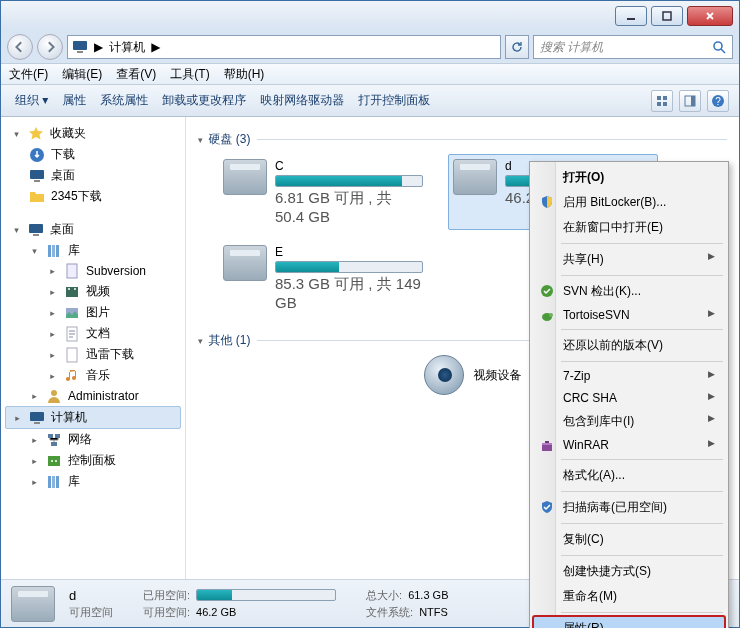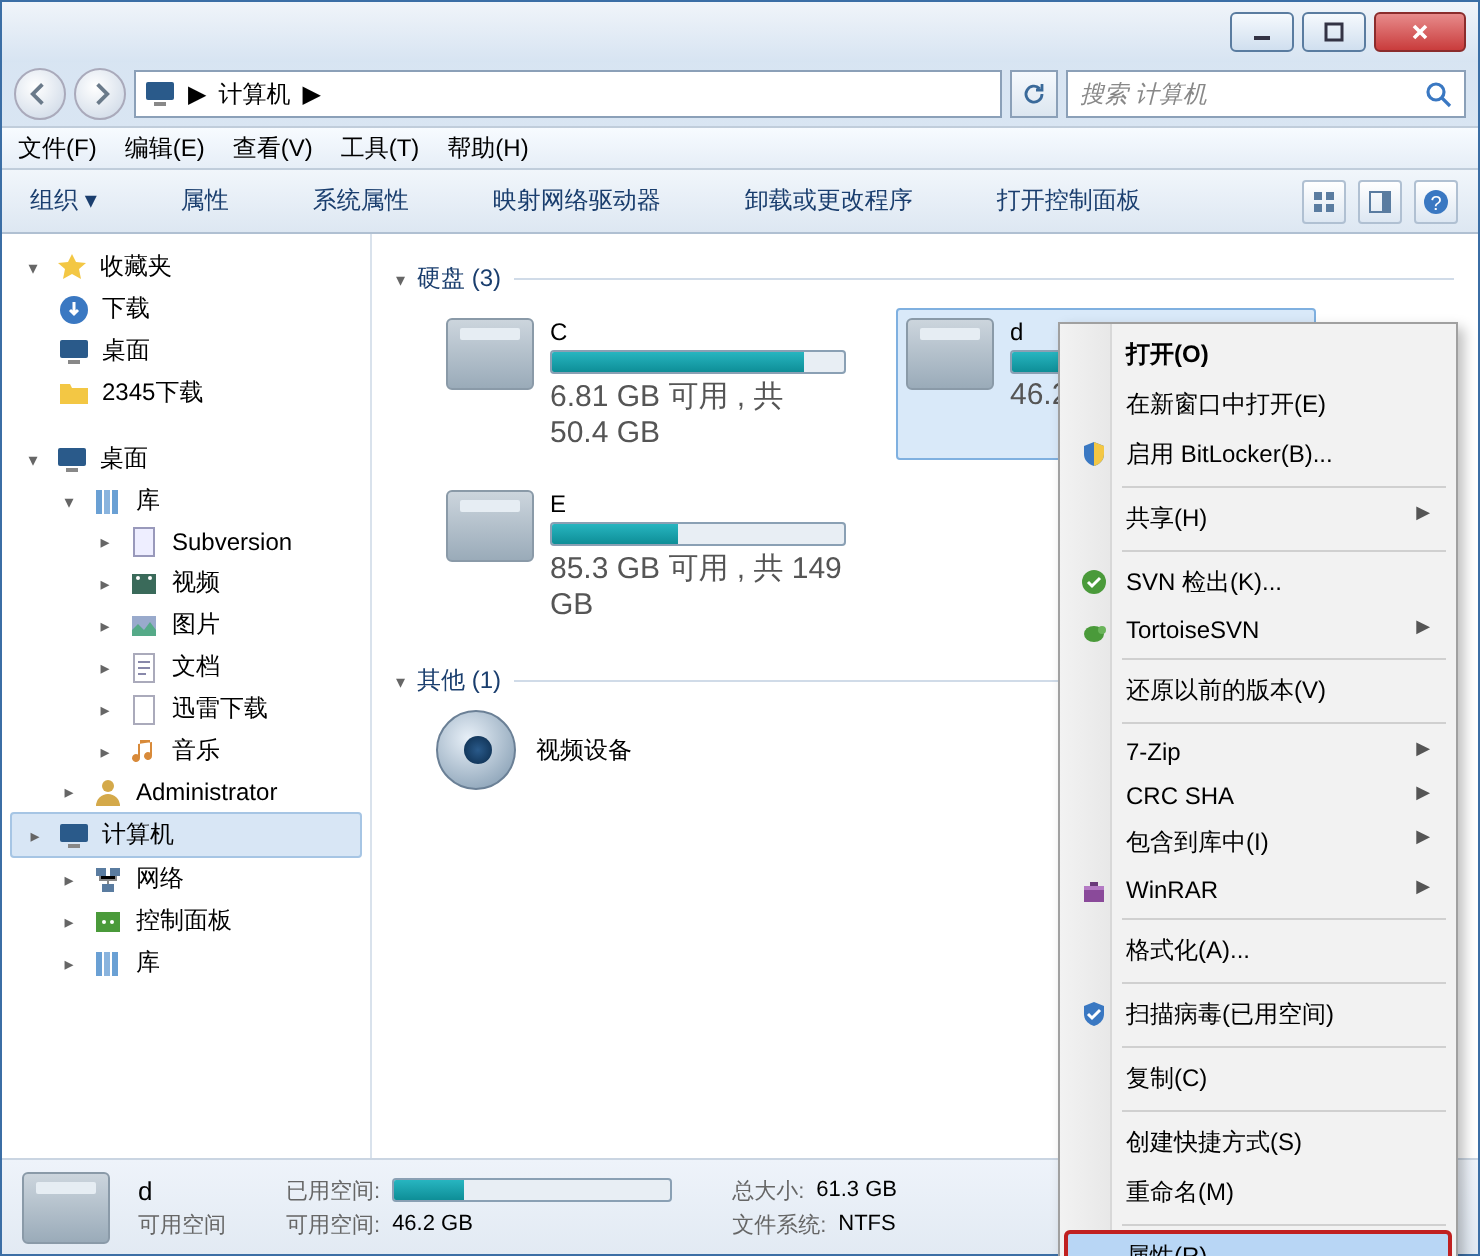--- a/index.html
+++ b/index.html
@@ -10,21 +10,21 @@
   .winbtn.close { width: 46px; background: linear-gradient(to bottom, #e78b8b, #c93c3c); border-color: #8b2c2c; color: #fff; }
   .winbtn svg { width: 10px; height: 10px; }
   .navbar { height: 32px; display: flex; align-items: center; padding: 3px 6px; gap: 4px; }
   .navbtn { width: 26px; height: 26px; border: 1px solid #aab; border-radius: 50%; background: radial-gradient(circle at 40% 35%, #fff, #c9d5e4); display: flex; align-items: center; justify-content: center; }
   .addrbar { flex: 1; height: 24px; background: #fff; border: 1px solid #8ba0b8; display: flex; align-items: center; padding: 0 4px; gap: 6px; }
   .addrbar .icon { width: 16px; height: 16px; }
   .reloadbtn { width: 24px; height: 24px; border: 1px solid #8ba0b8; background: linear-gradient(to bottom,#f5f9fd,#dce6f0); display:flex; align-items:center; justify-content:center; }
   .searchbar { width: 200px; height: 24px; background: #fff; border: 1px solid #8ba0b8; display: flex; align-items: center; padding: 0 6px; color: #888; font-style: italic; justify-content: space-between; }
   .menubar { height: 22px; background: linear-gradient(to bottom,#f7fbff,#e6eef7); display: flex; align-items: center; padding: 0 8px; gap: 14px; border-top:1px solid #c0cddb; border-bottom:1px solid #c0cddb; }
   .menubar span { cursor: default; }
-  .toolbar { height: 32px; background: linear-gradient(to bottom,#f1f6fb,#dde7f2); display: flex; align-items: center; padding: 0 10px; gap: 34px; border-bottom:1px solid #b0c0d2; color:#1a3e6e; }
+  .toolbar { height: 32px; background: linear-gradient(to bottom,#f1f6fb,#dde7f2); display: flex; align-items: center; padding: 0 10px; gap: 6px; border-bottom:1px solid #b0c0d2; color:#1a3e6e; }
   .toolbar .right { margin-left: auto; display:flex; gap:6px; align-items:center; }
   .toolbar .tbtn { padding: 2px 4px; cursor: default; }
   .iconbtn { width:22px; height:22px; border:1px solid #b0c0d2; border-radius:2px; background:linear-gradient(to bottom,#fff,#dde7f2); display:flex; align-items:center; justify-content:center; }
   .body { flex:1; display:flex; background:#fff; min-height:0; }
   .sidebar { width:185px; border-right:1px solid #d9e2ec; overflow-y:auto; padding:6px 0; }
   .tree-item { display:flex; align-items:center; gap:6px; padding:2px 4px 2px 10px; white-space:nowrap; cursor:default; }
   .tree-item.indent1 { padding-left:28px; }
   .tree-item.indent2 { padding-left:46px; }
   .tree-item.selected { background:#d8e6f5; border:1px solid #a6c5e4; border-radius:2px; margin:0 4px; padding-left:6px; }
   .tree-exp { width:11px; height:11px; display:flex; align-items:center; justify-content:center; font-size:9px; color:#666; }
@@ -34,21 +34,21 @@
   .group-hdr .line { flex:1; height:1px; background:#d0dbe8; }
   .drives { display:flex; flex-wrap:wrap; gap:10px 20px; margin-left:20px; }
   .drive { width:210px; display:flex; gap:8px; padding:4px; border:1px solid transparent; border-radius:2px; }
   .drive.selected { background:#d9e9f9; border-color:#7fb0e0; }
   .drive-icon { width:44px; height:36px; background:linear-gradient(to bottom,#ccd5dd,#9aabb9); border-radius:3px; position:relative; flex-shrink:0; border:1px solid #8a9aa8; }
   .drive-icon::before { content:""; position:absolute; top:4px; left:6px; right:6px; height:6px; background:#e6edf3; border-radius:1px; }
   .drive-info { flex:1; display:flex; flex-direction:column; gap:2px; }
   .usage { height:12px; border:1px solid #8aa0b4; border-radius:2px; background:#e8eef4; overflow:hidden; }
   .usage .fill { height:100%; background:linear-gradient(to bottom,#27b5c0,#0e8e97); }
   .drive-text { font-size:15px; color:#555; }
-  .device { display:flex; align-items:center; gap:10px; margin-left:20px; }
+  .device { display:flex; align-items:center; gap:10px; margin-left:20px;justify-content:center; }
   .device-icon { width:40px; height:40px; border-radius:50%; background:radial-gradient(circle at 40% 35%,#e8f0f8,#7a94ab); border:1px solid #6b8096; position:relative; }
   .device-icon::after { content:""; position:absolute; width:14px; height:14px; border-radius:50%; background:radial-gradient(circle,#2a5a8a,#0a2a4a); top:12px; left:13px; }
   .statusbar { height:48px; border-top:1px solid #cad5e2; background:linear-gradient(to bottom,#eef3fa,#e2eaf3); display:flex; align-items:center; padding:4px 10px; gap:14px; }
   .status-icon { width:44px; height:36px; background:linear-gradient(to bottom,#ccd5dd,#9aabb9); border-radius:3px; border:1px solid #8a9aa8; position:relative; }
   .status-icon::before { content:""; position:absolute; top:4px; left:6px; right:6px; height:6px; background:#e6edf3; border-radius:1px; }
   .status-cols { display:flex; gap:30px; }
   .status-col { display:flex; flex-direction:column; gap:2px; font-size:11px; }
   .status-row { display:flex; gap:6px; align-items:center; }
   .status-label { color:#666; }
   .mini-usage { width:140px; height:12px; border:1px solid #8aa0b4; border-radius:2px; background:#e8eef4; overflow:hidden; }
@@ -128,22 +128,22 @@
     <span>编辑(E)</span>
     <span>查看(V)</span>
     <span>工具(T)</span>
     <span>帮助(H)</span>
   </div>
 
   <div class="toolbar">
     <span class="tbtn">组织 ▾</span>
     <span class="tbtn">属性</span>
     <span class="tbtn">系统属性</span>
+    <span class="tbtn">卸载或更改程序</span>
     <span class="tbtn">映射网络驱动器</span>
-    <span class="tbtn">卸载或更改程序</span>
     <span class="tbtn">打开控制面板</span>
     <div class="right">
       <div class="iconbtn">
           <svg width="12" height="12" viewBox="0 0 12 12">
             <rect x="1" y="1" width="4" height="4" fill="#5a7ca0"></rect>
             <rect x="7" y="1" width="4" height="4" fill="#5a7ca0"></rect>
             <rect x="1" y="7" width="4" height="4" fill="#5a7ca0"></rect>
             <rect x="7" y="7" width="4" height="4" fill="#5a7ca0"></rect>
           </svg>
         </div>
@@ -383,30 +383,30 @@
       </div>
     </div>
   </div>
 
   <div class="ctxmenu">
     <div class="ctx-iconstrip"></div>
     <div class="ctx-item">
         <b>打开(O)</b>
       </div>
     <div class="ctx-item">
-        <span>在新窗口中打开(E)</span>
-      </div>
-    <div class="ctx-item">
         <span class="ctx-icon">
           <svg width="14" height="14" viewBox="0 0 14 14">
             <path d="M7 1l5 2v4c0 3-2 5-5 6-3-1-5-3-5-6V3z" fill="#3a78c2"></path>
             <path d="M7 1l5 2v4c0 3-2 5-5 6z" fill="#f3c744"></path>
           </svg>
         </span>
         <span>启用 BitLocker(B)...</span>
+      </div>
+    <div class="ctx-item">
+        <span>在新窗口中打开(E)</span>
       </div>
     <div class="ctx-sep"></div>
     <div class="ctx-item">
         <span>共享(H)</span>
         <span class="arrow">▶</span>
       </div>
     <div class="ctx-sep"></div>
     <div class="ctx-item">
         <span class="ctx-icon">
           <svg width="14" height="14" viewBox="0 0 14 14">

